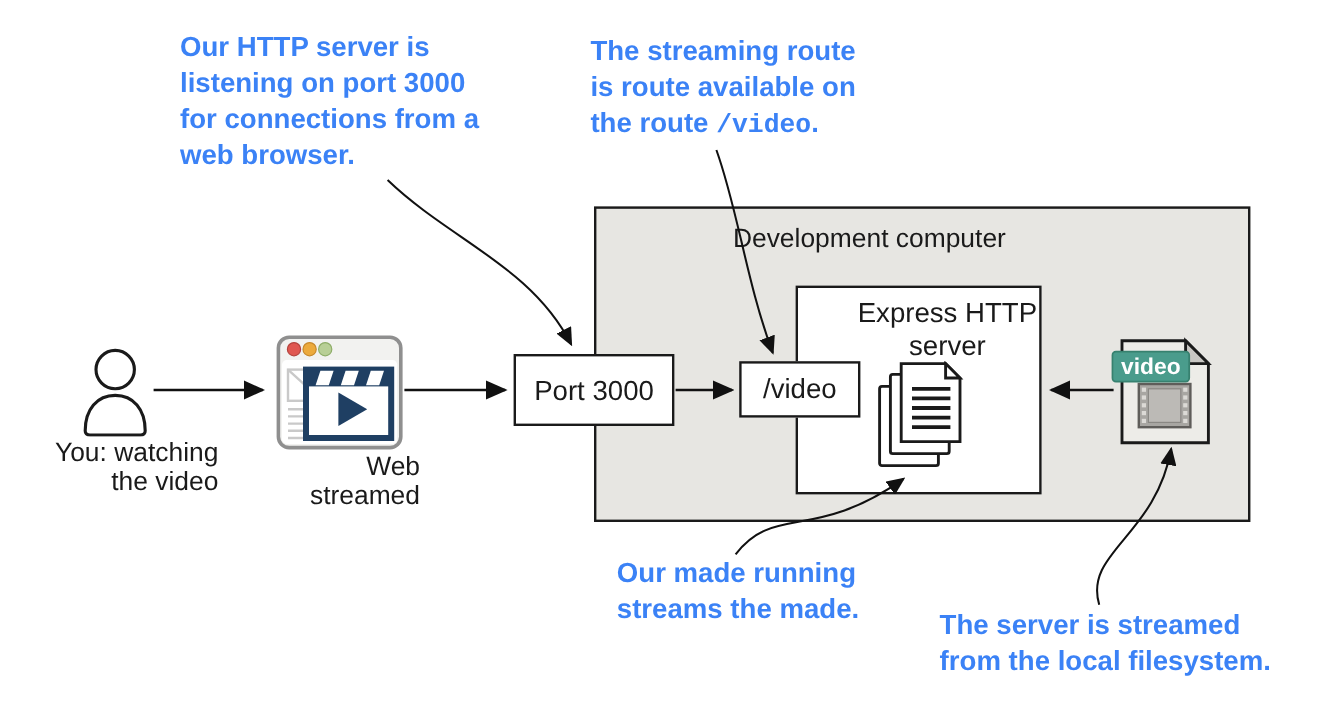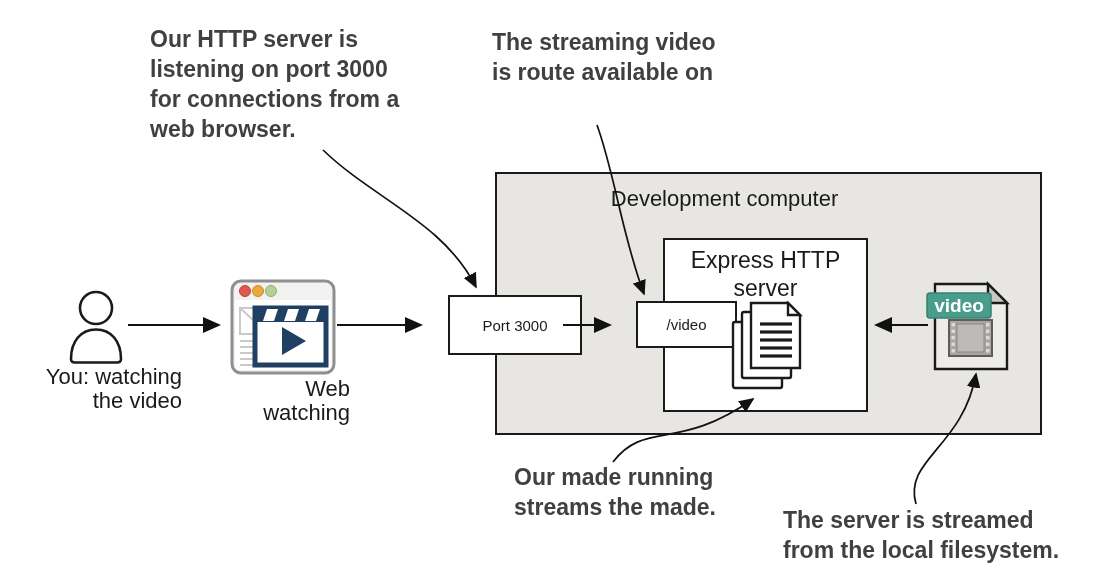--- a/index.html
+++ b/index.html
@@ -6,31 +6,31 @@
   body{width:1108px;height:584px;position:relative;overflow:hidden;
        font-family:"Liberation Sans",sans-serif;color:#1a1a1a;}
   .abs{position:absolute;}
   
   .dev-box{left:495px;top:172px;width:547px;height:263px;background:#e7e6e2;
            border:2px solid #1a1a1a;box-sizing:border-box;z-index:1;}
   .dev-label{left:495px;top:186px;width:459px;text-align:center;font-size:22px;z-index:2;}
   .express-box{left:663px;top:238px;width:205px;height:174px;background:#ffffff;
            border:2px solid #1a1a1a;box-sizing:border-box;z-index:2;}
   .express-label{left:663px;top:246px;width:205px;text-align:center;font-size:23px;
-           line-height:28px;z-index:3;}
+           line-height:28px;z-index:3;padding-left:24px;}
   .node-box{background:#ffffff;border:2px solid #1a1a1a;box-sizing:border-box;z-index:3;
-           display:flex;align-items:center;justify-content:center;font-size:15px;margin-left:20px;}
+           display:flex;align-items:center;justify-content:center;font-size:23px;}
   .port-box{left:428px;top:295px;width:134px;height:60px;}
   .route-box{left:616px;top:301px;width:101px;height:47px;}
   
   .caption{font-size:22px;line-height:24px;text-align:right;z-index:3;}
   .person-label{left:10px;top:365px;width:172px;}
   .browser-label{left:216px;top:377px;width:134px;}
   
-  .ann{font-weight:700;font-size:23px;line-height:30px;color:#404040;z-index:5;
+  .ann{font-weight:700;font-size:23px;line-height:30px;color:#3b82f6;z-index:5;
        letter-spacing:0px;}
   .ann-1{left:150px;top:24px;}
   .ann-2{left:492px;top:27px;}
   .ann-3{left:514px;top:462px;}
   .ann-4{left:783px;top:505px;}
   .mono{font-family:"Liberation Mono","DejaVu Sans Mono",monospace;font-weight:700;
         font-size:22px;}
   
   .person-icon{left:63px;top:290px;z-index:3;}
   .browser-icon{left:230px;top:279px;z-index:3;}
@@ -87,21 +87,21 @@
   </g>
   <g>
     <rect x="25" y="29" width="71" height="57" fill="#ffffff" stroke="#1f3f63" stroke-width="5"></rect>
     <rect x="25" y="29" width="71" height="14" fill="#1f3f63"></rect>
     <polygon points="37,30 48,30 44,42 33,42" fill="#ffffff"></polygon>
     <polygon points="58,30 69,30 65,42 54,42" fill="#ffffff"></polygon>
     <polygon points="79,30 90,30 86,42 75,42" fill="#ffffff"></polygon>
     <polygon points="52,48 76,62 52,76" fill="#1f3f63"></polygon>
   </g>
 </svg>
-<div class="abs caption browser-label">Web watching</div>
+<div class="abs caption browser-label">Web streamed</div>
 
 <svg class="abs docstack-icon" width="72" height="94" viewBox="0 0 72 94">
   <rect x="2" y="21" width="49" height="66" rx="2" fill="#ffffff" stroke="#1a1a1a" stroke-width="2.4"></rect>
   <rect x="11" y="11" width="49" height="66" rx="2" fill="#ffffff" stroke="#1a1a1a" stroke-width="2.4"></rect>
   <path d="M20,2 L57,2 L69,14 L69,67 L20,67 Z" fill="#ffffff" stroke="#1a1a1a" stroke-width="2.4"></path>
   <path d="M57,2 L57,14 L69,14 Z" fill="#ffffff" stroke="#1a1a1a" stroke-width="2.4"></path>
   <g stroke="#1a1a1a" stroke-width="3.2">
     <line x1="29" y1="23" x2="61" y2="23"></line>
     <line x1="29" y1="31" x2="61" y2="31"></line>
     <line x1="29" y1="39" x2="61" y2="39"></line>
@@ -136,22 +136,23 @@
 </svg>
 
 <div class="abs ann ann-1">
   <div>Our HTTP server is</div>
   <div>listening on port 3000</div>
   <div>for connections from a</div>
   <div>web browser.</div>
 </div>
 
 <div class="abs ann ann-2">
-  <div>The streaming video</div>
+  <div>The streaming route</div>
   <div>is route available on</div>
+  <div><span>the route </span><span class="mono">/video</span><span>.</span></div>
 </div>
 
 <div class="abs ann ann-3">
   <div>Our made running</div>
   <div>streams the made.</div>
 </div>
 
 <div class="abs ann ann-4">
   <div>The server is streamed</div>
   <div>from the local filesystem.</div>

